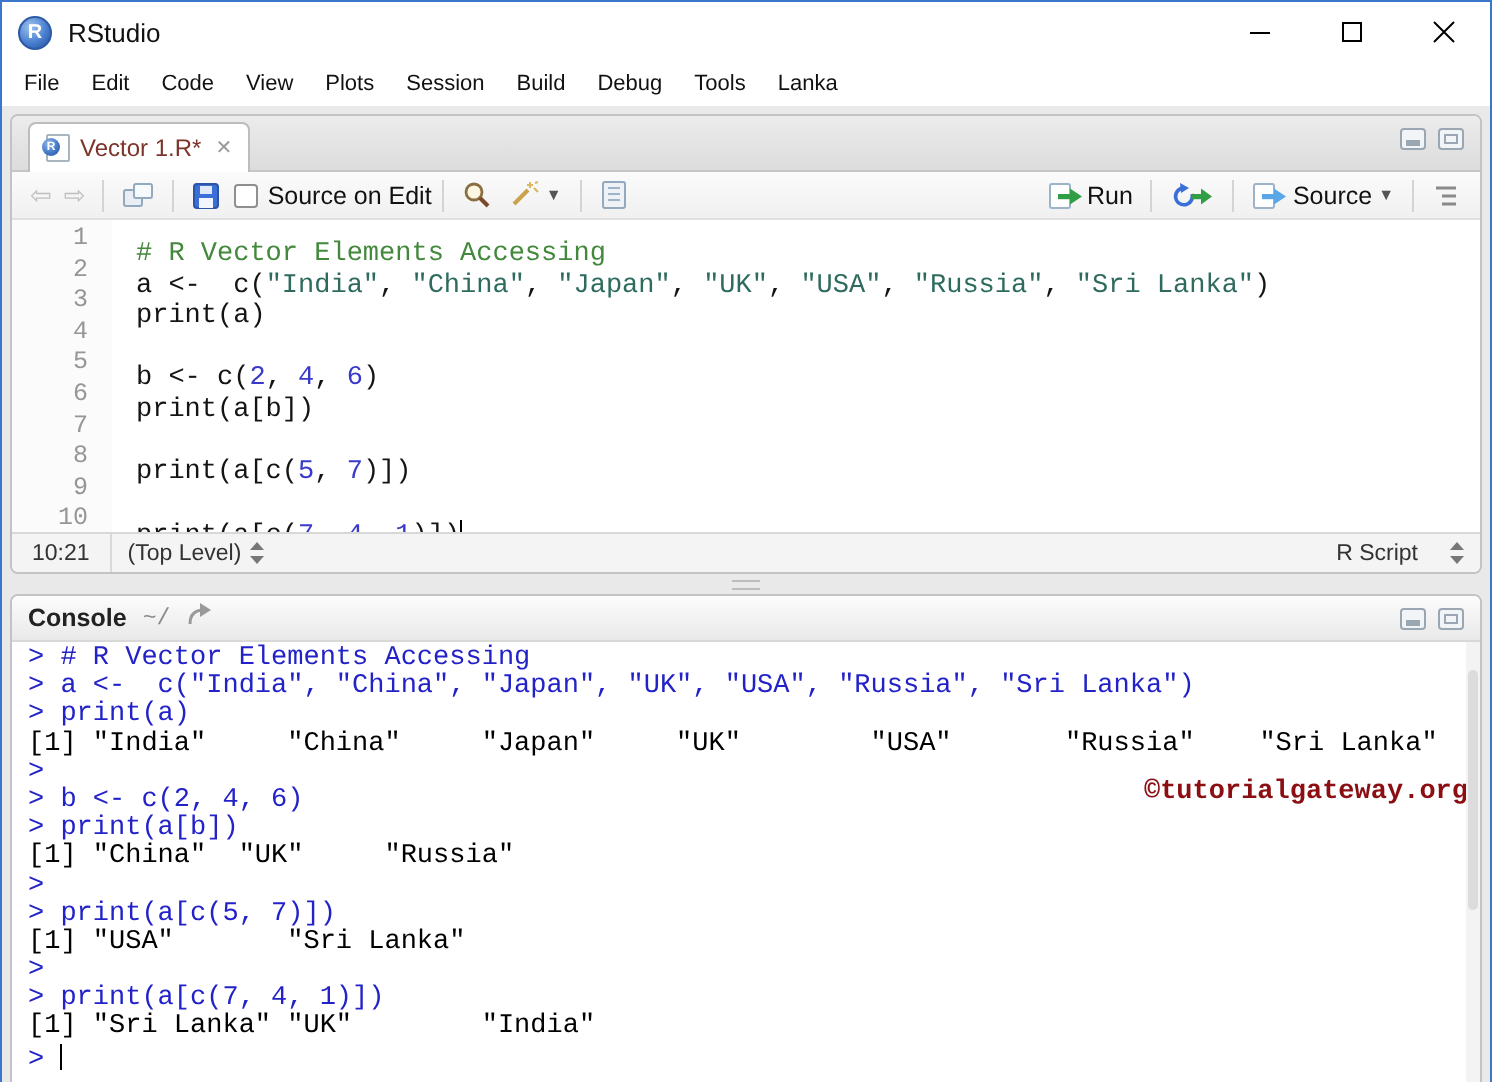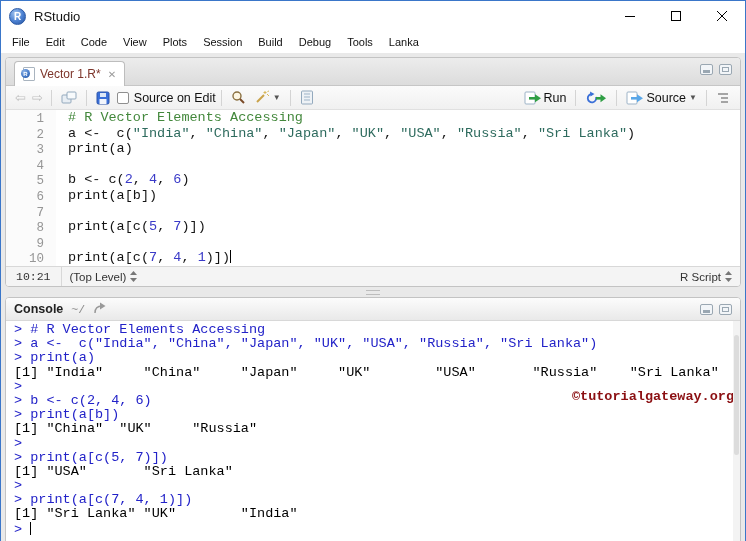--- a/index.html
+++ b/index.html
@@ -54,34 +54,34 @@
   .tb-label { font-size:12.5px; color:#111; }
   .caret { font-size:8px; color:#555; margin-left:3px; }
   .spacer { flex:1 1 auto; }
 
   
   .editor { flex:1 1 auto; display:flex; background:#fff; font-family:"Liberation Mono","DejaVu Sans Mono",monospace;
             font-size:13.5px; line-height:15.6px; overflow:hidden; }
   .gutter { width:50px; flex:0 0 auto; background:#fbfbfb; color:#969696; text-align:right;
             padding:2px 12px 0 0; font-size:12.5px; }
   .gutter .ln { height:15.6px; }
-  .code-area { flex:1 1 auto; padding:0 0 0 12px; }
+  .code-area { flex:1 1 auto; padding:10px 0 0 12px; }
   .code-line { height:15.6px; white-space:pre; }
   .tok-code   { color:#141414; }
   .tok-comment{ color:var(--comment); }
   .tok-string { color:var(--string); }
   .tok-number { color:var(--number); }
   .cursor { display:inline-block; width:1px; height:13px; background:#000; vertical-align:-2px; }
 
   
   .statusbar { height:20px; background:#f4f4f4; border-top:1px solid #d8d8d8; display:flex; align-items:center;
                font-size:11.5px; color:#333; flex:0 0 auto; }
-  .status-cell { padding:0 10px; border-right:1px solid #d8d8d8; height:100%; display:flex; align-items:center;font-family:Liberation Mono, monospace; }
+  .status-cell { padding:0 10px; border-right:1px solid #d8d8d8; height:100%; display:flex; align-items:center; }
   .status-scope { padding:0 8px; display:flex; align-items:center; gap:4px; }
-  .status-right { margin-left:auto; padding:0 8px; display:flex; align-items:center; gap:4px; }
+  .status-right { margin-left:auto; padding:0 8px; display:flex; align-items:center; gap:16px; }
 
   
   .splitter { height:10px; flex:0 0 auto; display:flex; align-items:center; justify-content:center; }
   .splitter-handle { width:14px; height:5px; border-top:1px solid #bdbdbd; border-bottom:1px solid #bdbdbd; }
 
   
   .console-pane { height:259px; flex:0 0 auto; display:flex; flex-direction:column; }
   .console-header { height:23px; background:linear-gradient(#fcfcfc,#e9e9e9); border-bottom:1px solid #d8d8d8;
                     display:flex; align-items:center; padding:0 8px; flex:0 0 auto; position:relative; }
   .console-title { font-size:12.5px; font-weight:bold; color:#222; }

